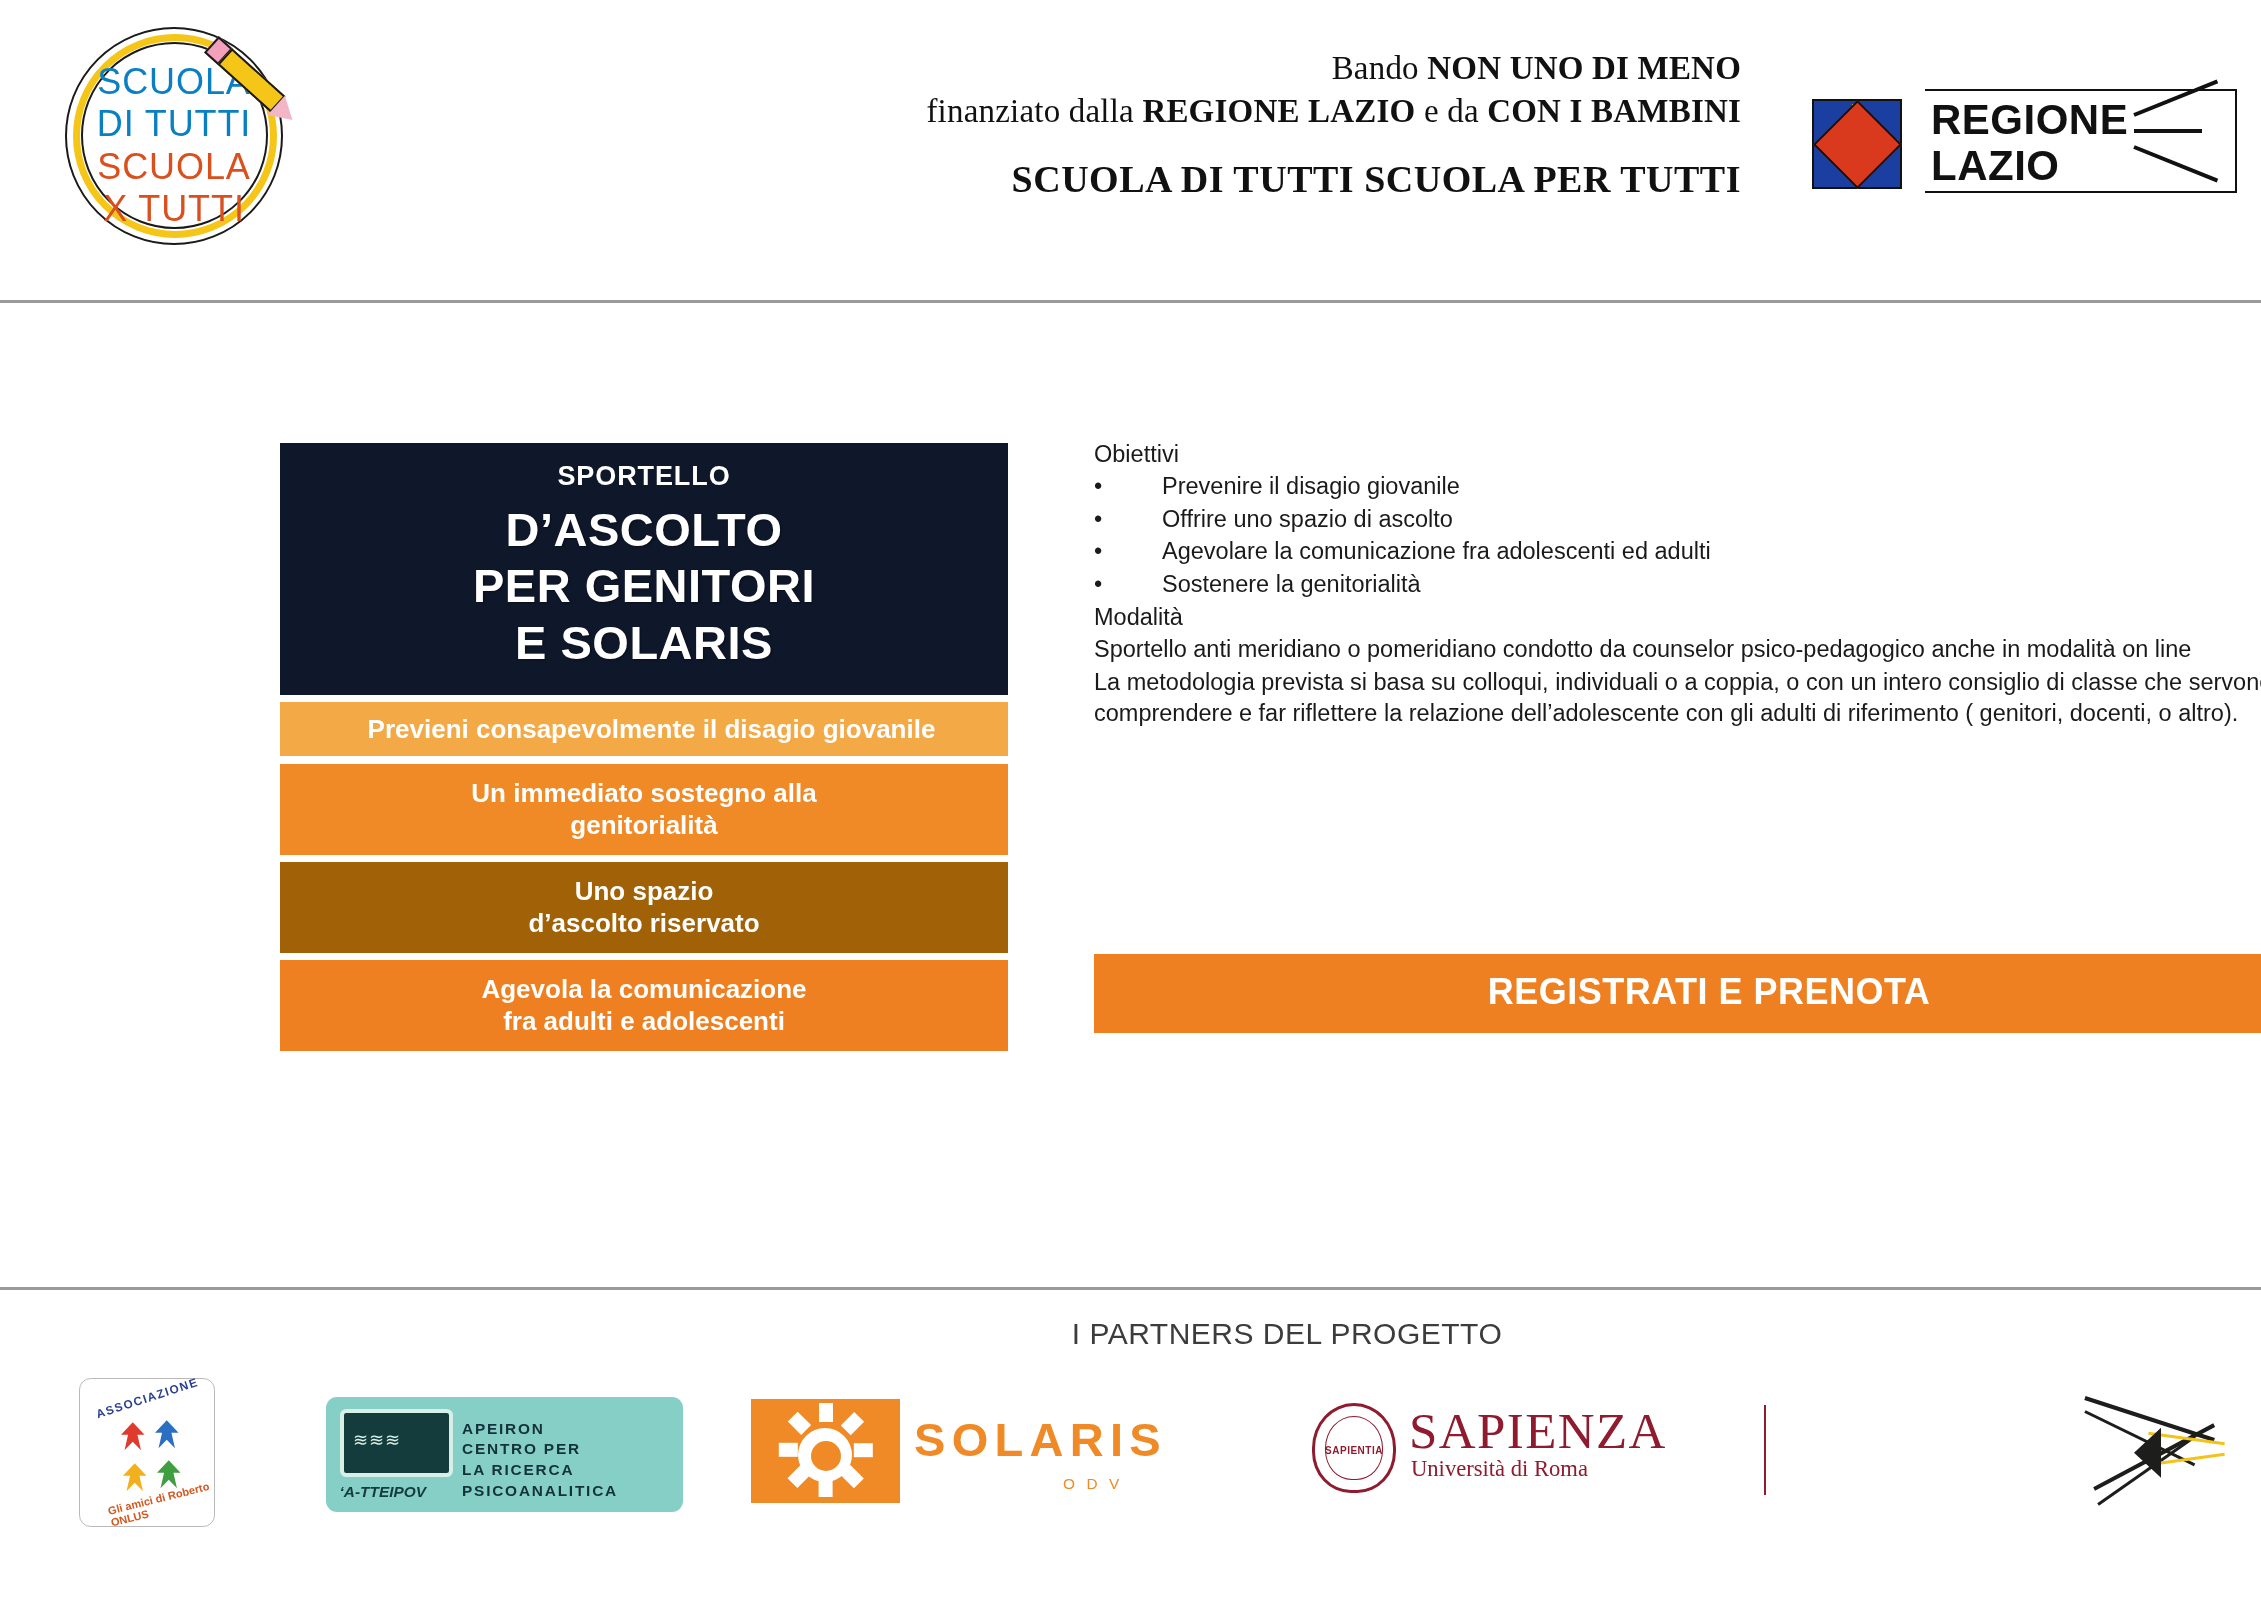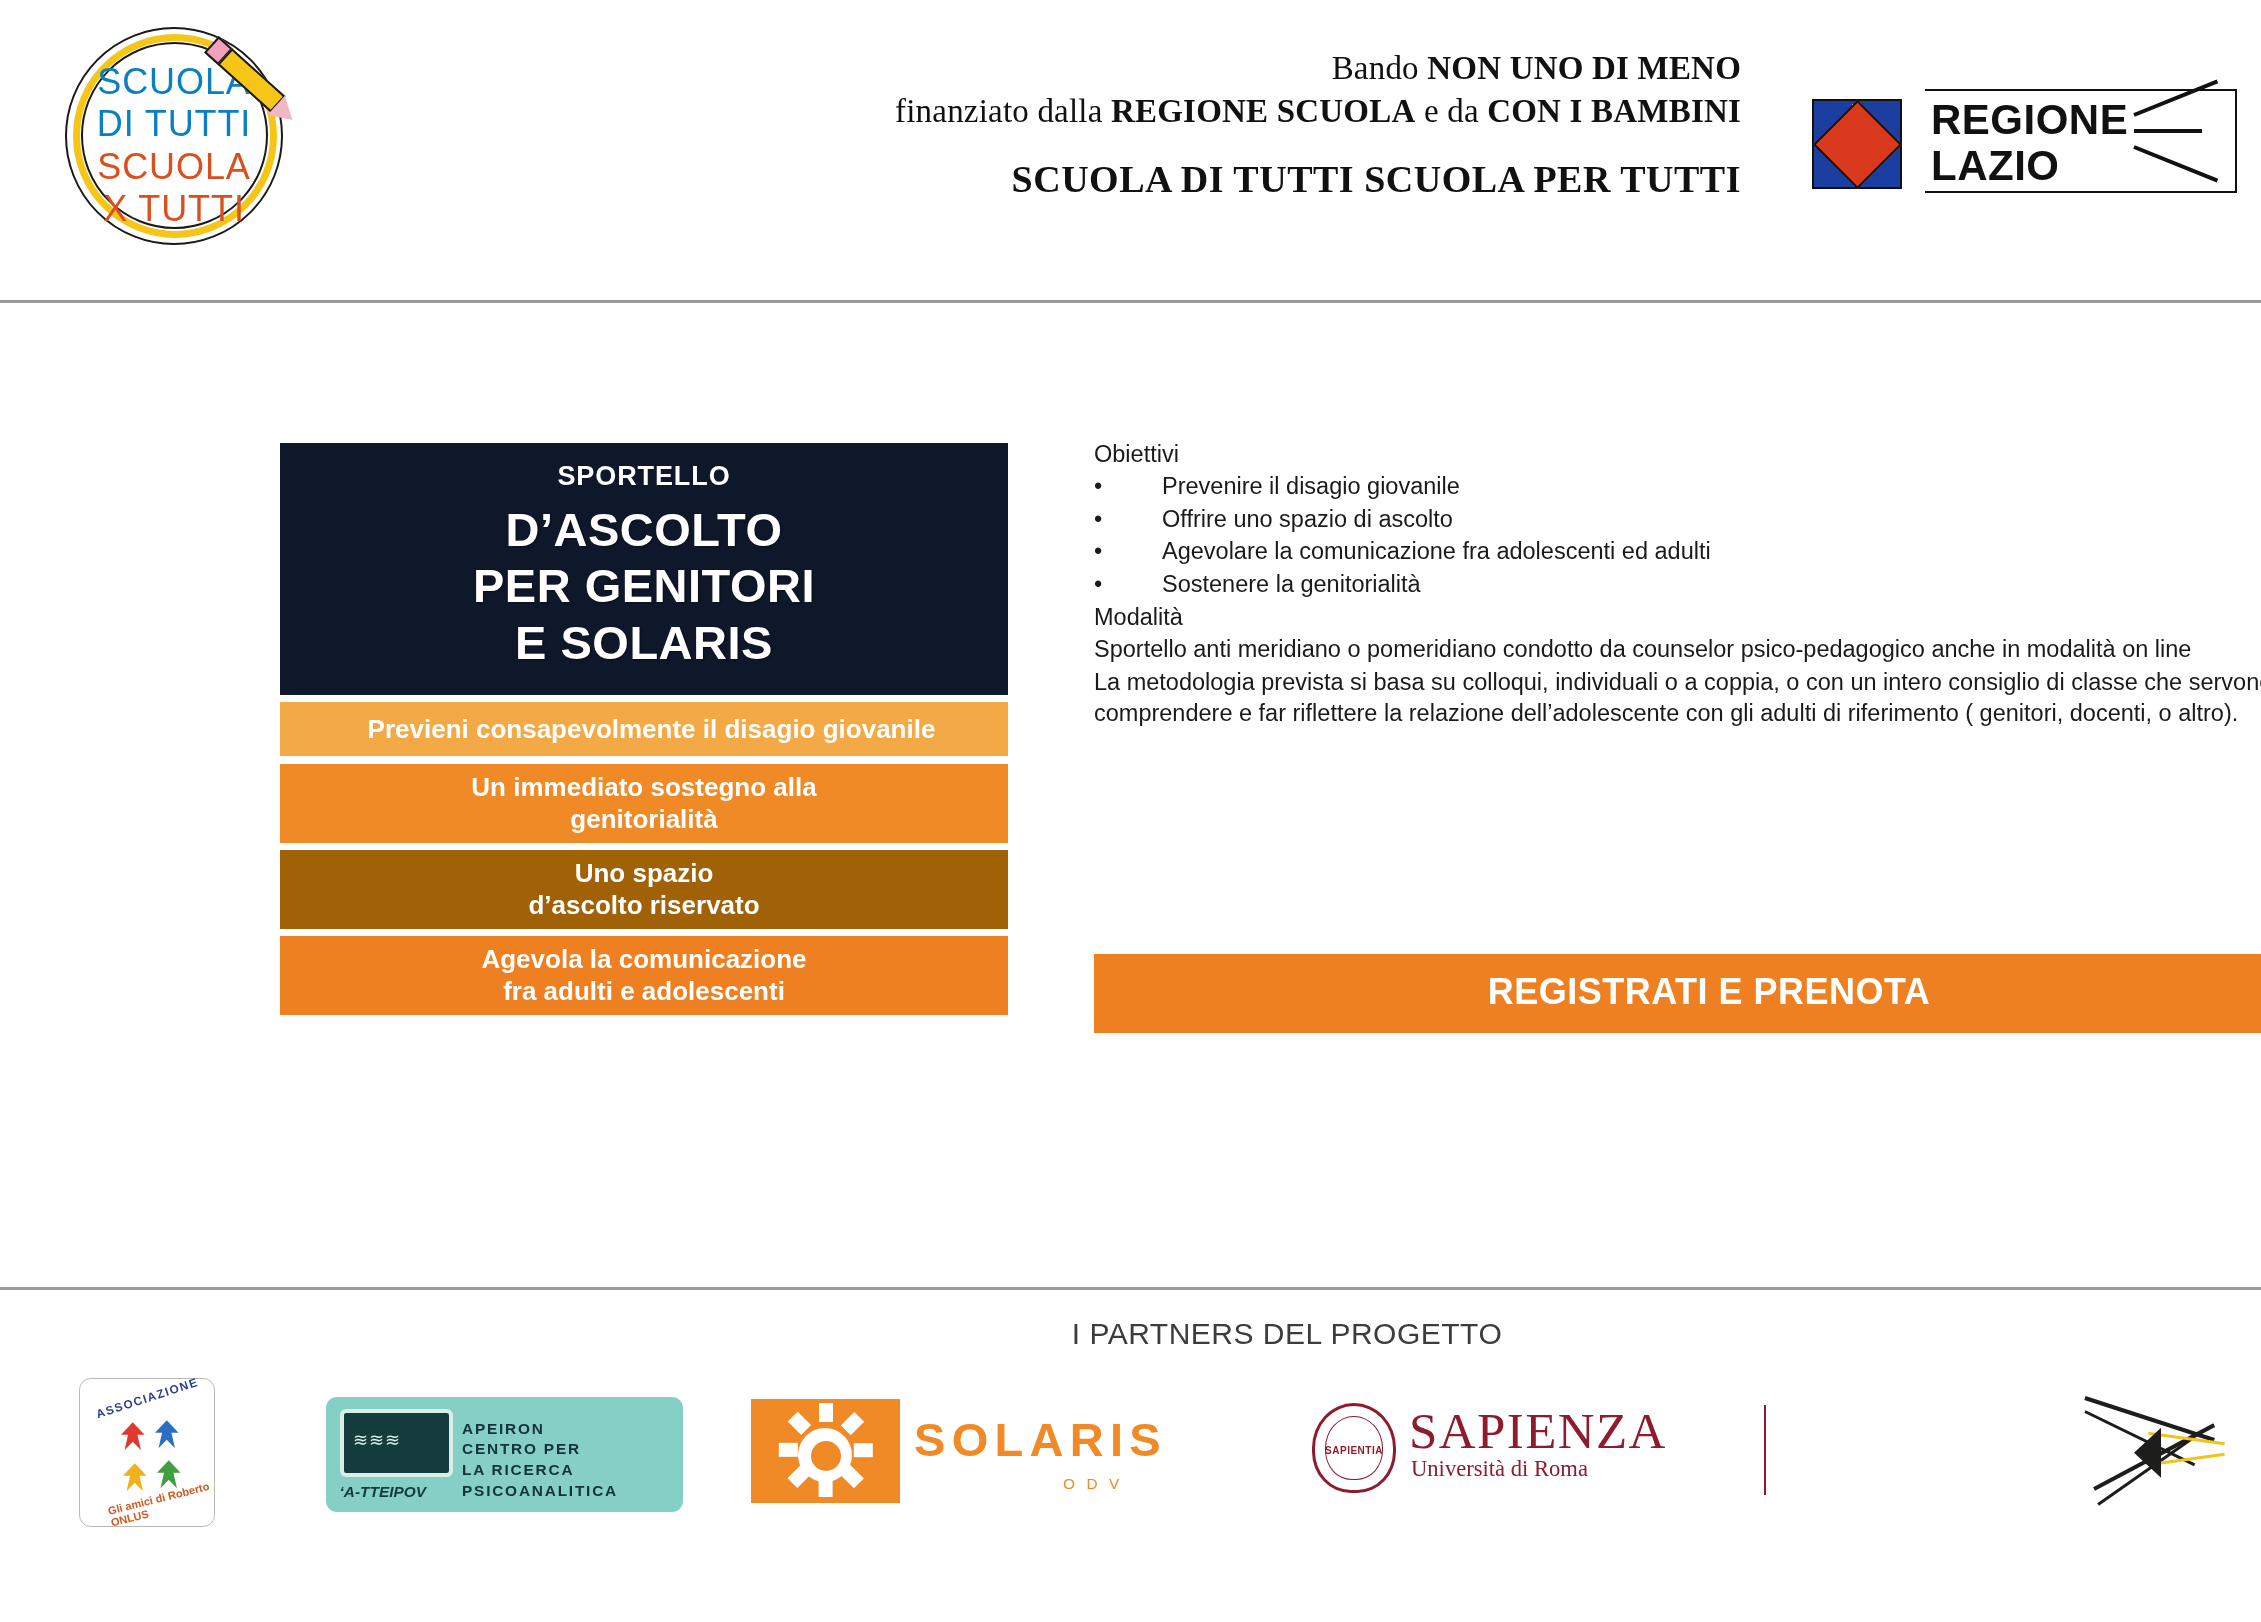--- a/index.html
+++ b/index.html
@@ -208,21 +208,21 @@
     line-height: 1.2;
     text-shadow: 1.4px 1.4px 1.8px rgba(0,0,0,0.35);
     letter-spacing: 0.5px;
   }
   .bar {
     color: #ffffff;
     text-align: center;
     font-weight: bold;
     font-size: 26px;
     line-height: 1.25;
-    padding: 7px 9px;
+    padding: 13px 9px;
     margin-top: 7.2px;
   }
   .bar.b1 { background: #f3aa46; padding: 11px 9px; }
   .bar.b2 { background: #ef8a26; }
   .bar.b3 { background: #a16207; }
   .bar.b4 { background: #ee8021; }
 
   .right-col {
     position: absolute;
     left: 1094px; top: 136px;
@@ -479,21 +479,21 @@
         <div class="body"></div>
         <div class="tip"></div>
       </div>
     </div>
 
     <div class="header-title">
       <div class="line1">
         <span>Bando </span><span class="b">NON UNO DI MENO</span>
       </div>
       <div class="line2">
-        <span>finanziato dalla </span><span class="b">REGIONE SCUOLA</span><span> e da </span><span class="b">CON I BAMBINI</span>
+        <span>finanziato dalla </span><span class="b">REGIONE LAZIO</span><span> e da </span><span class="b">CON I BAMBINI</span>
       </div>
       <div class="line3">SCUOLA DI TUTTI SCUOLA PER TUTTI</div>
     </div>
 
     <div class="logo-regione">
       <div class="emblem">
         <div class="sq"></div>
         <div class="cross-v"></div>
         <div class="cross-h"></div>
         <div class="diamond"></div>

